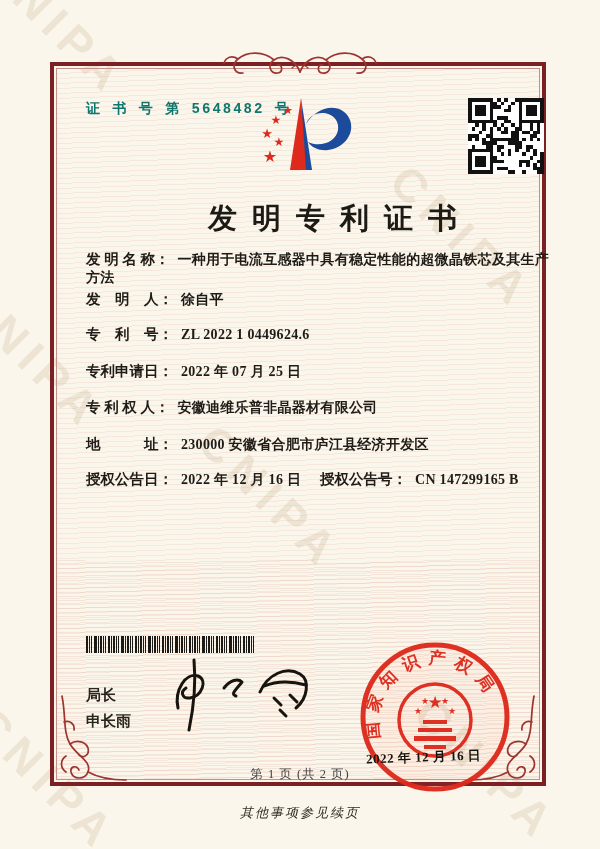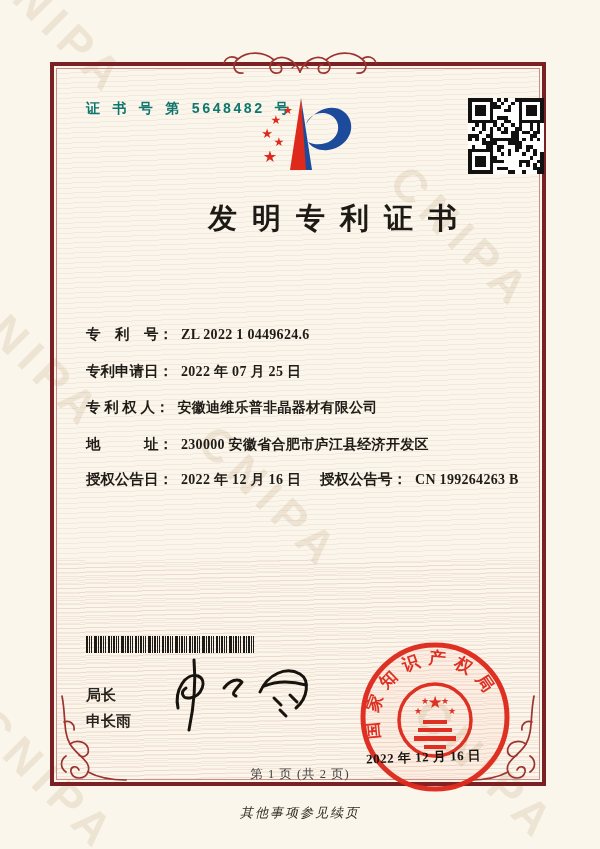--- a/index.html
+++ b/index.html
@@ -263,36 +263,42 @@
       <rect x="20" y="19" width="1" height="1" fill="#111"></rect>
       <rect x="11" y="20" width="1" height="1" fill="#111"></rect>
       <rect x="12" y="20" width="1" height="1" fill="#111"></rect>
       <rect x="15" y="20" width="1" height="1" fill="#111"></rect>
       <rect x="19" y="20" width="1" height="1" fill="#111"></rect>
       <rect x="20" y="20" width="1" height="1" fill="#111"></rect>
     </svg>
 
   <div class="title">发明专利证书</div>
 
+  <div class="row" style="top:250px;">
+    <span class="lbl">发 明 名 称：</span><span class="val">一种用于电流互感器中具有稳定性能的超微晶铁芯及其生产方法</span>
+  </div>
+  <div class="row" style="top:290px;">
+    <span class="lbl">发　明　人：</span><span class="val">徐自平</span>
+  </div>
   <div class="row" style="top:325px;">
     <span class="lbl">专　利　号：</span><span class="val">ZL 2022 1 0449624.6</span>
   </div>
   <div class="row" style="top:362px;">
     <span class="lbl">专利申请日：</span><span class="val">2022 年 07 月 25 日</span>
   </div>
   <div class="row" style="top:398px;">
     <span class="lbl">专 利 权 人：</span><span class="val">安徽迪维乐普非晶器材有限公司</span>
   </div>
   <div class="row" style="top:435px;">
     <span class="lbl">地　　　址：</span><span class="val">230000 安徽省合肥市庐江县经济开发区</span>
   </div>
   <div class="row" style="top:470px;">
     <span class="lbl">授权公告日：</span><span class="val">2022 年 12 月 16 日</span>
     <span class="pair2">
-      <span class="lbl">授权公告号：</span><span class="val">CN 199264263 B</span>
+      <span class="lbl">授权公告号：</span><span class="val">CN 147299165 B</span>
     </span>
   </div>
 
 
   <svg class="barcode" id="barcode" viewBox="0 0 170 17" preserveAspectRatio="none">
       <rect x="0" y="0" width="2" height="17" fill="#1c1a17"></rect>
       <rect x="3" y="0" width="1" height="17" fill="#1c1a17"></rect>
       <rect x="5" y="0" width="1" height="17" fill="#1c1a17"></rect>
       <rect x="8" y="0" width="3" height="17" fill="#1c1a17"></rect>
       <rect x="12" y="0" width="1" height="17" fill="#1c1a17"></rect>

